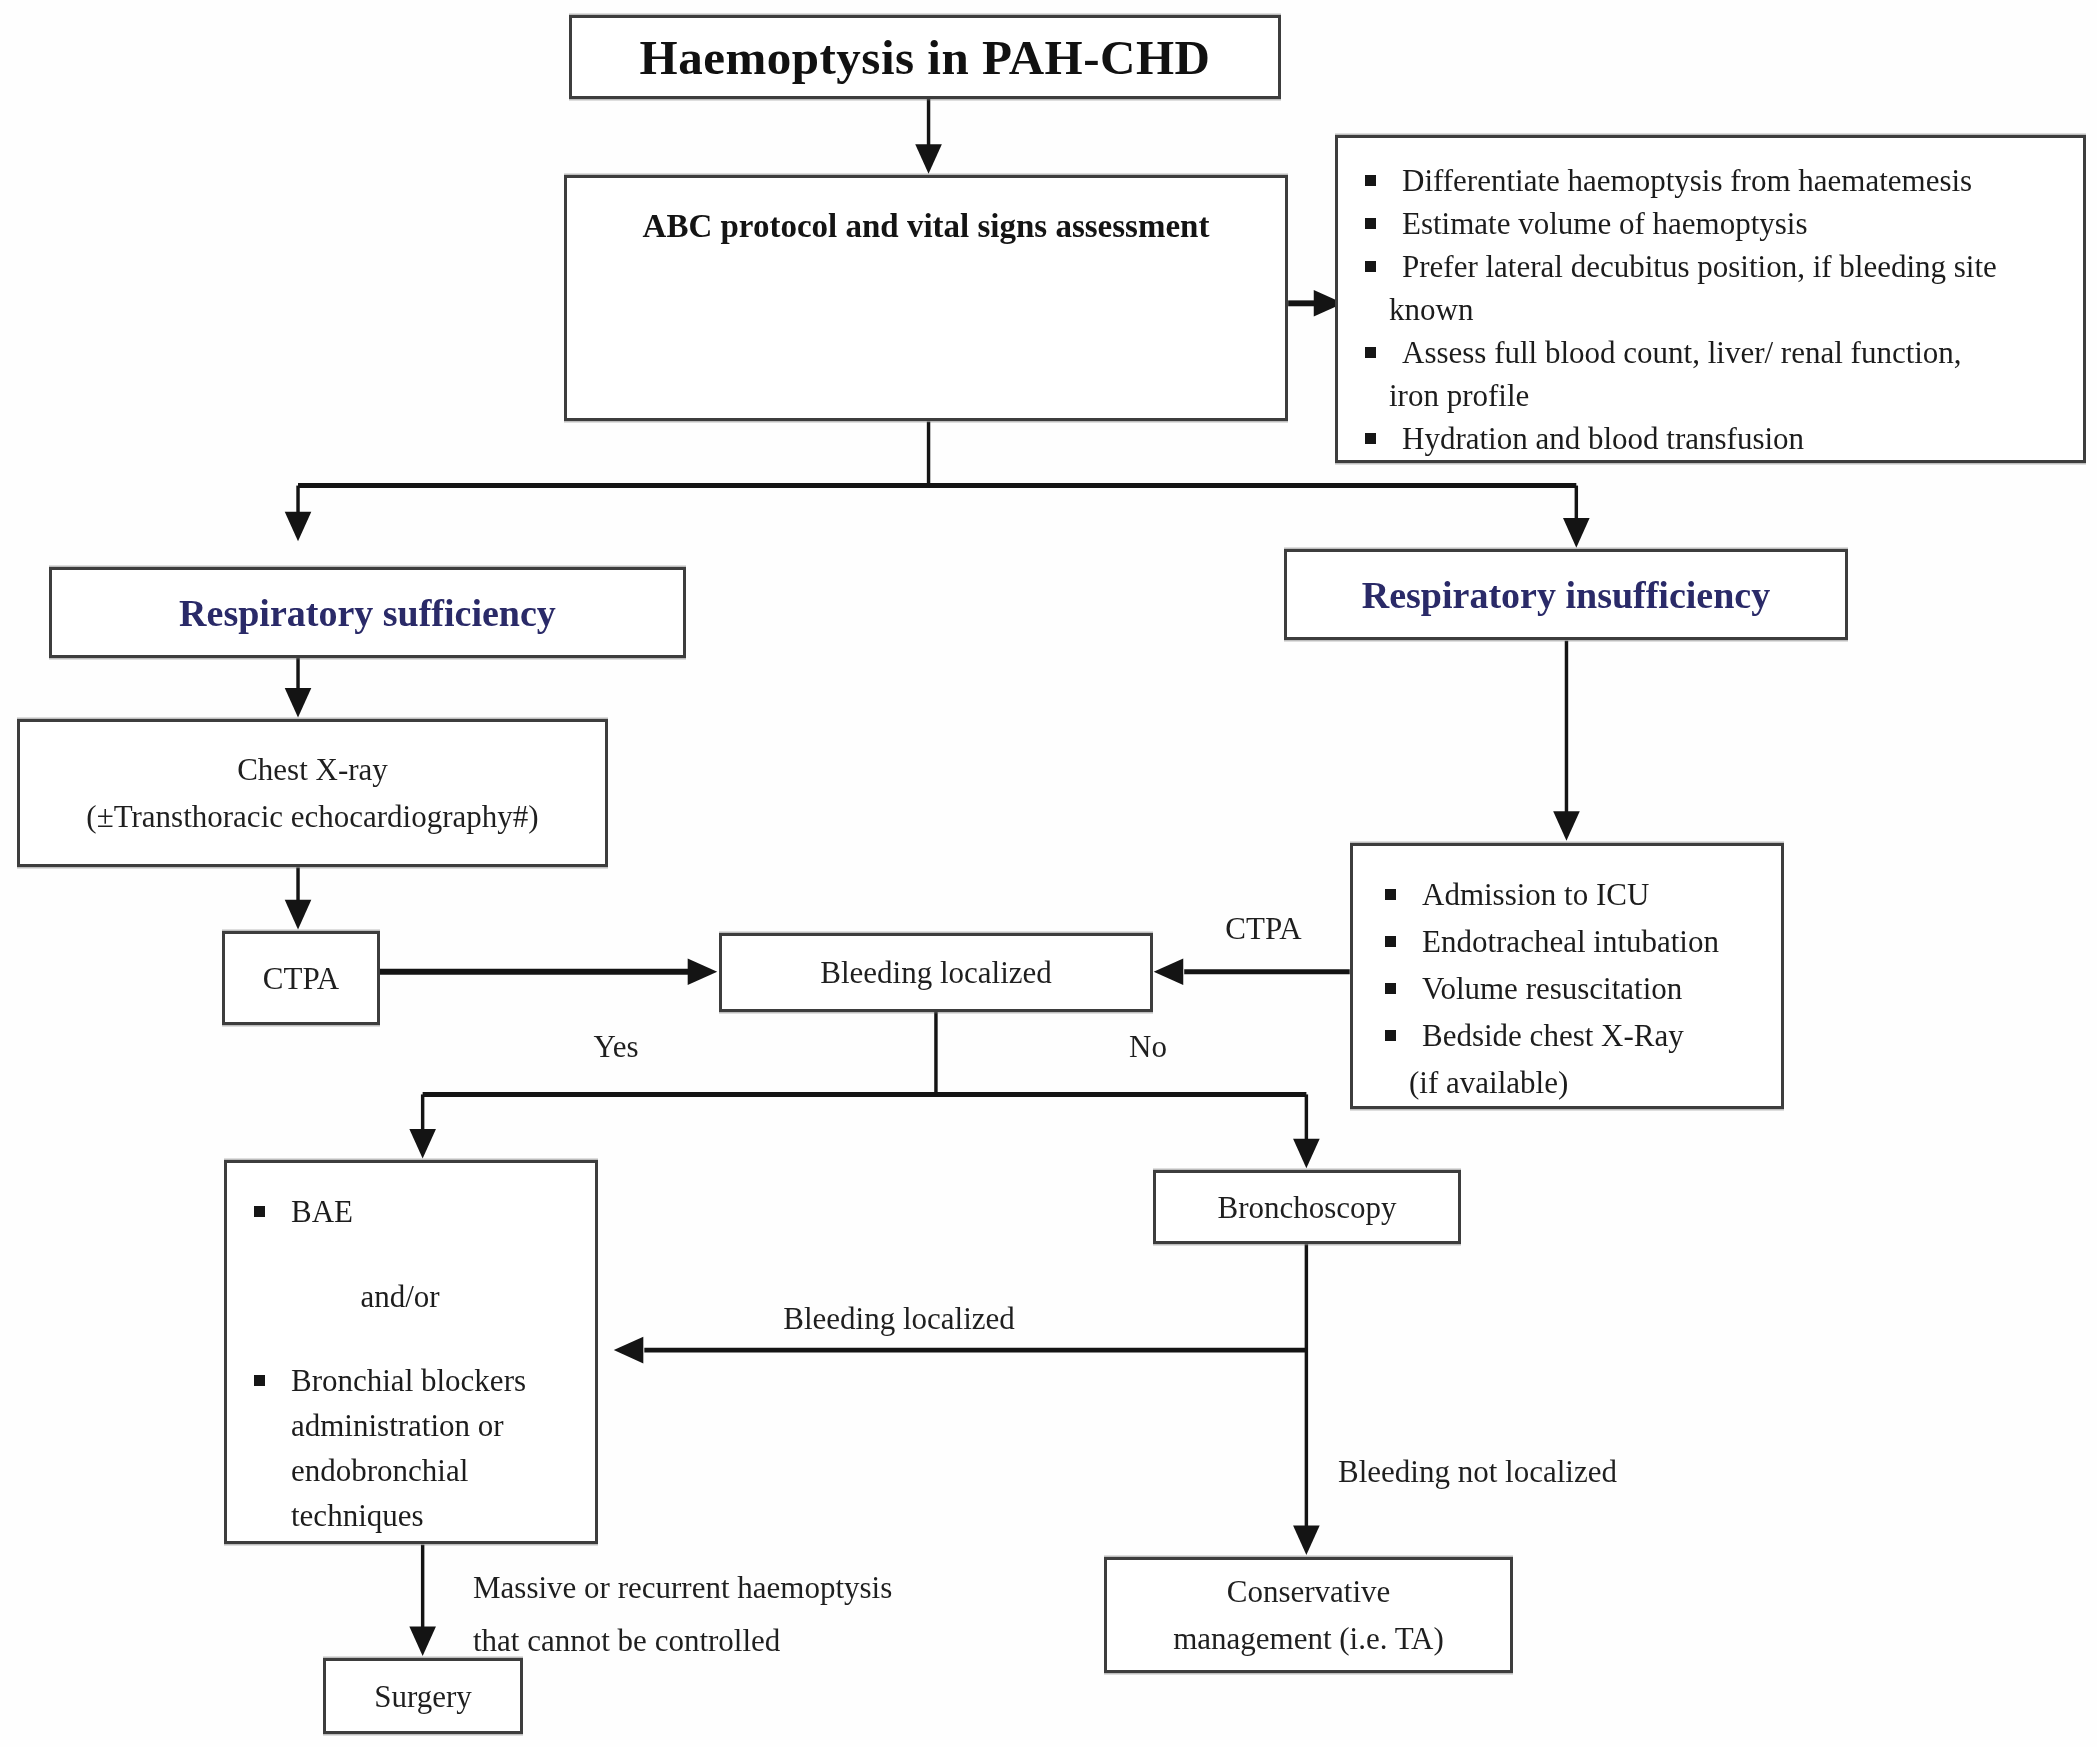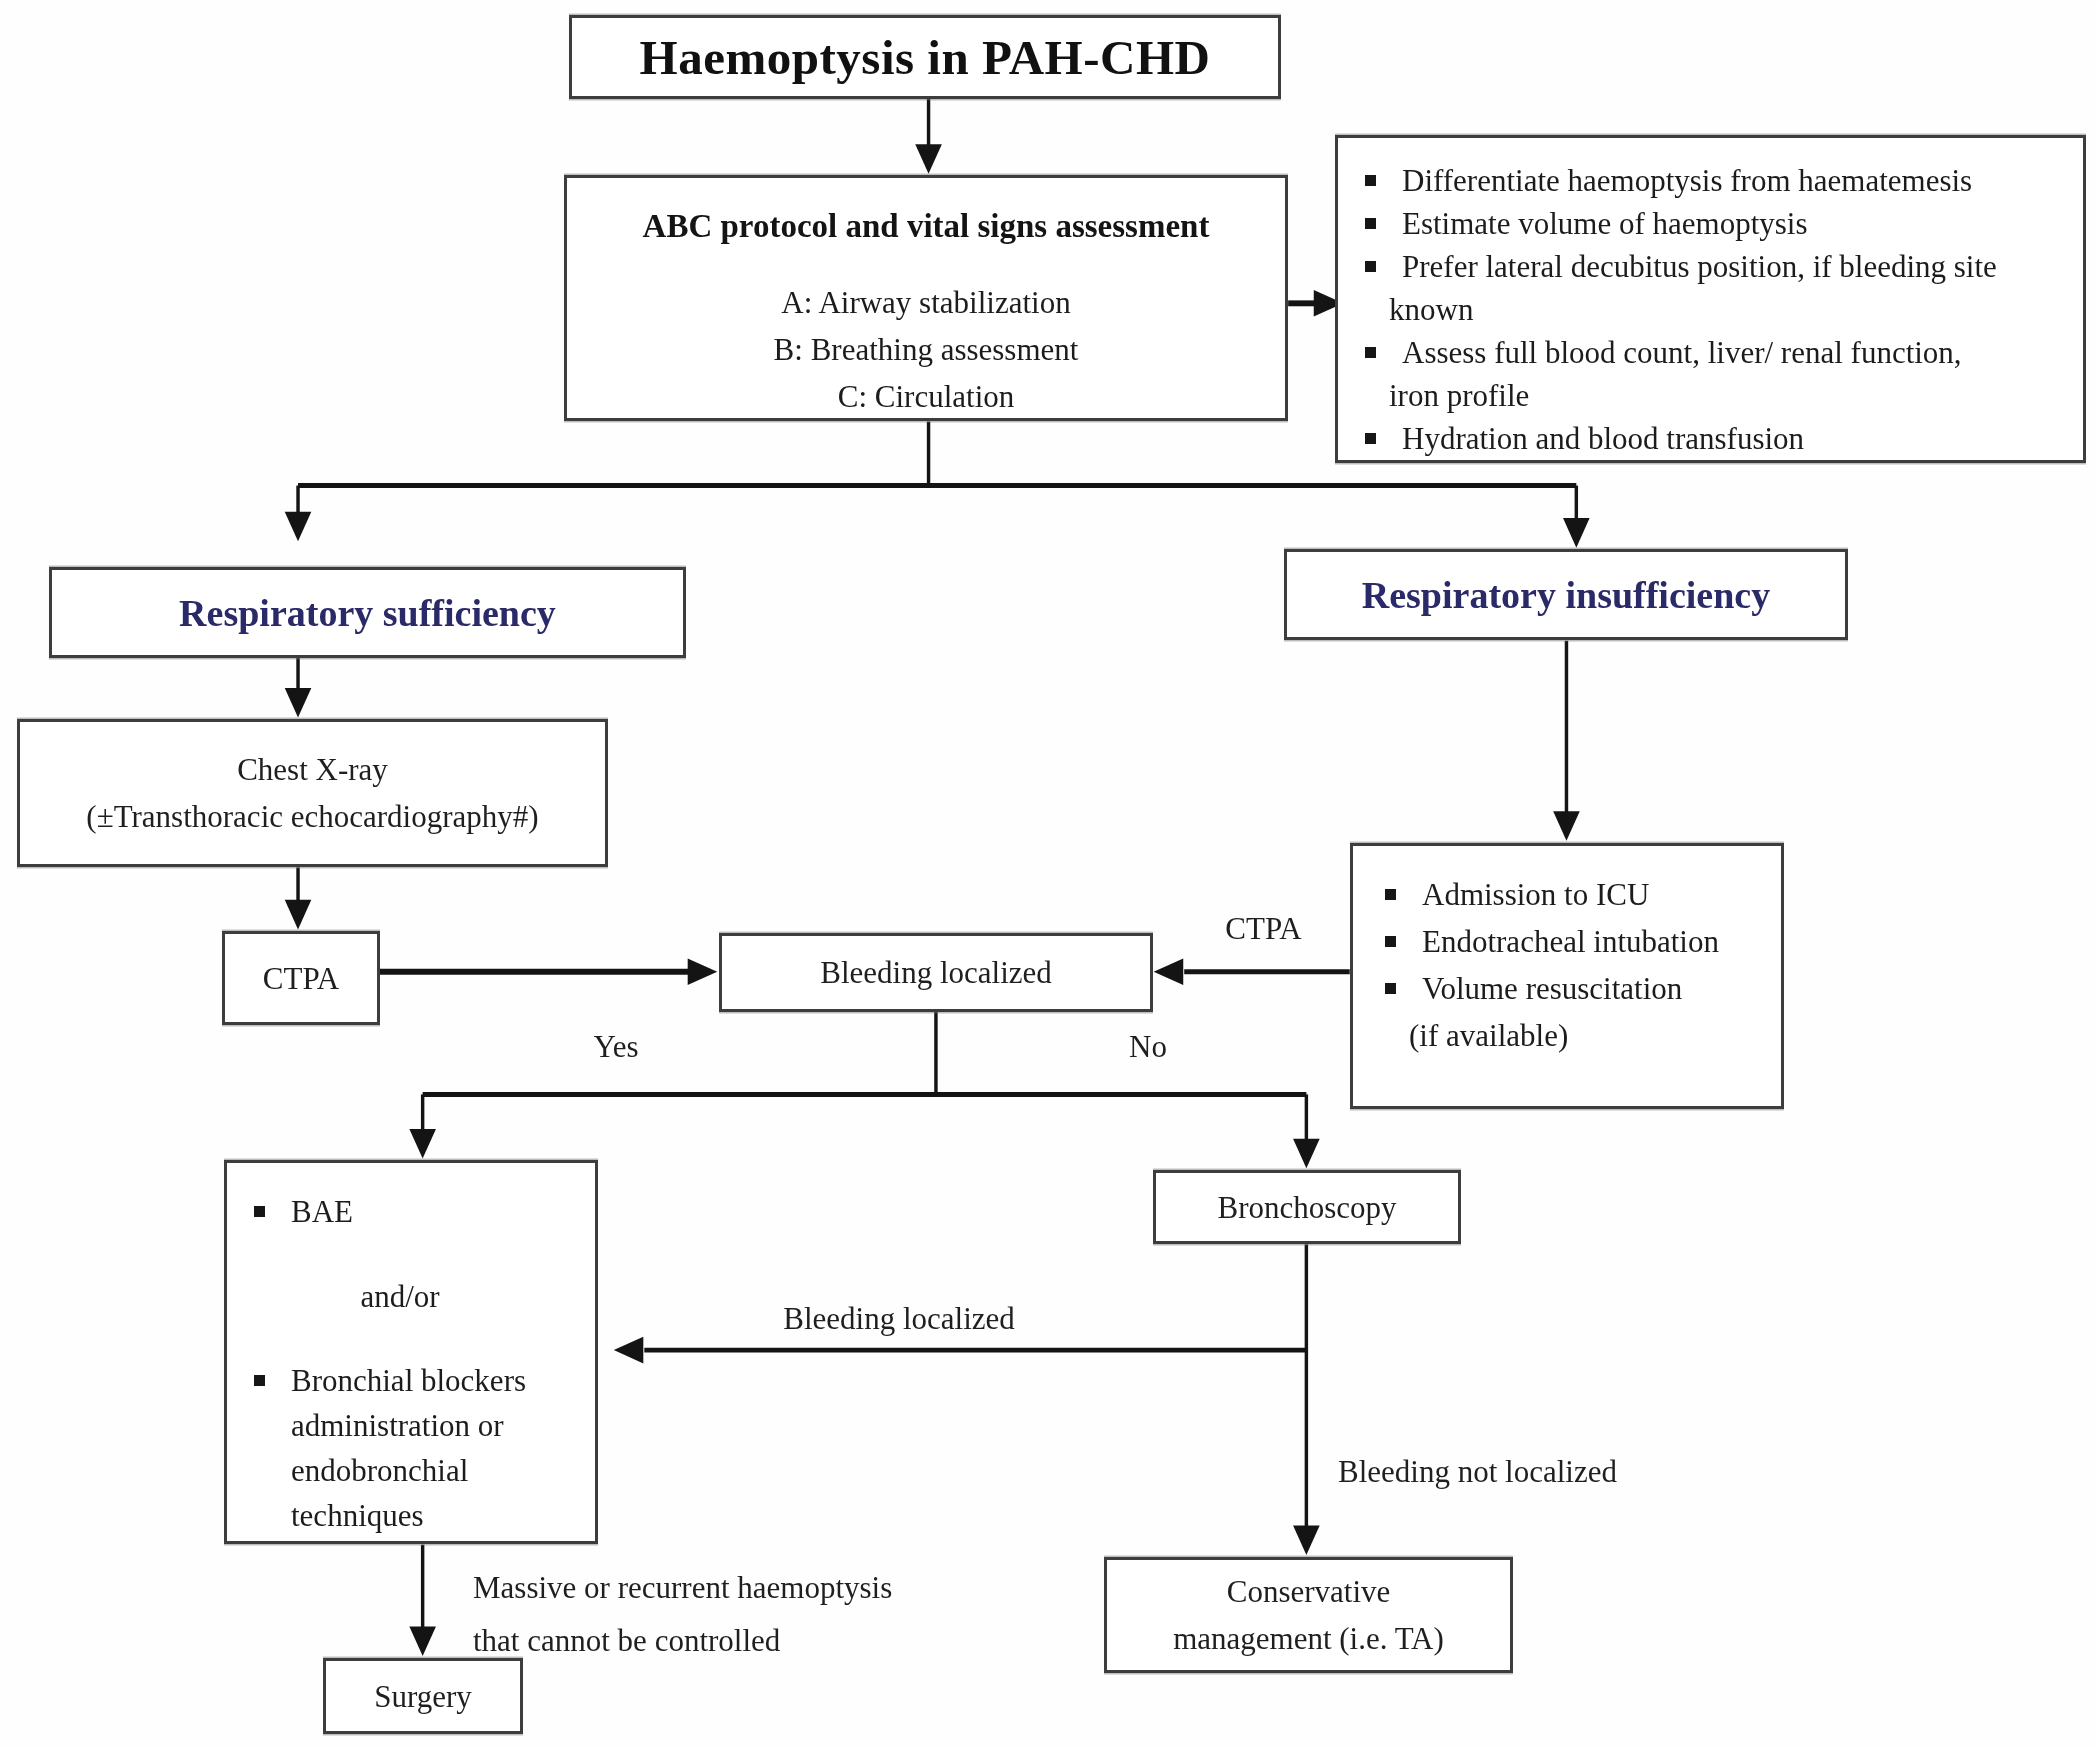--- a/index.html
+++ b/index.html
@@ -118,25 +118,20 @@
       </g>
     </g>
   </svg>
 
   <div class="node center-flex" style="left:569px;top:15px;width:712px;height:84px;">
     <span class="title-text">Haemoptysis in PAH-CHD</span>
   </div>
 
   <div class="node" style="left:564px;top:175px;width:724px;height:246px;">
     <div class="abc-heading">ABC protocol and vital signs assessment</div>
-    <div class="abc-steps">
-      <div>A: Airway stabilization</div>
-      <div>B: Breathing assessment</div>
-      <div>C: Circulation</div>
-    </div>
   </div>
 
   <div class="node notes-pad" style="left:1335px;top:135px;width:751px;height:328px;">
     <div class="b-line">
       <span class="sq"></span>
       <span>Differentiate haemoptysis from haematemesis</span>
     </div>
     <div class="b-line">
       <span class="sq"></span>
       <span>Estimate volume of haemoptysis</span>
@@ -187,20 +182,24 @@
       <span class="sq"></span>
       <span>Admission to ICU</span>
     </div>
     <div class="b-line">
       <span class="sq"></span>
       <span>Endotracheal intubation</span>
     </div>
     <div class="b-line">
       <span class="sq"></span>
       <span>Volume resuscitation</span>
+    </div>
+    <div class="b-line">
+      <span class="sq"></span>
+      <span>Bedside chest X-Ray</span>
     </div>
     <div class="b-line cont">
       <span>(if available)</span>
     </div>
   </div>
 
   <div class="node bae-pad" style="left:224px;top:1160px;width:374px;height:384px;">
     <div class="b-line">
       <span class="sq"></span>
       <span>BAE</span>

